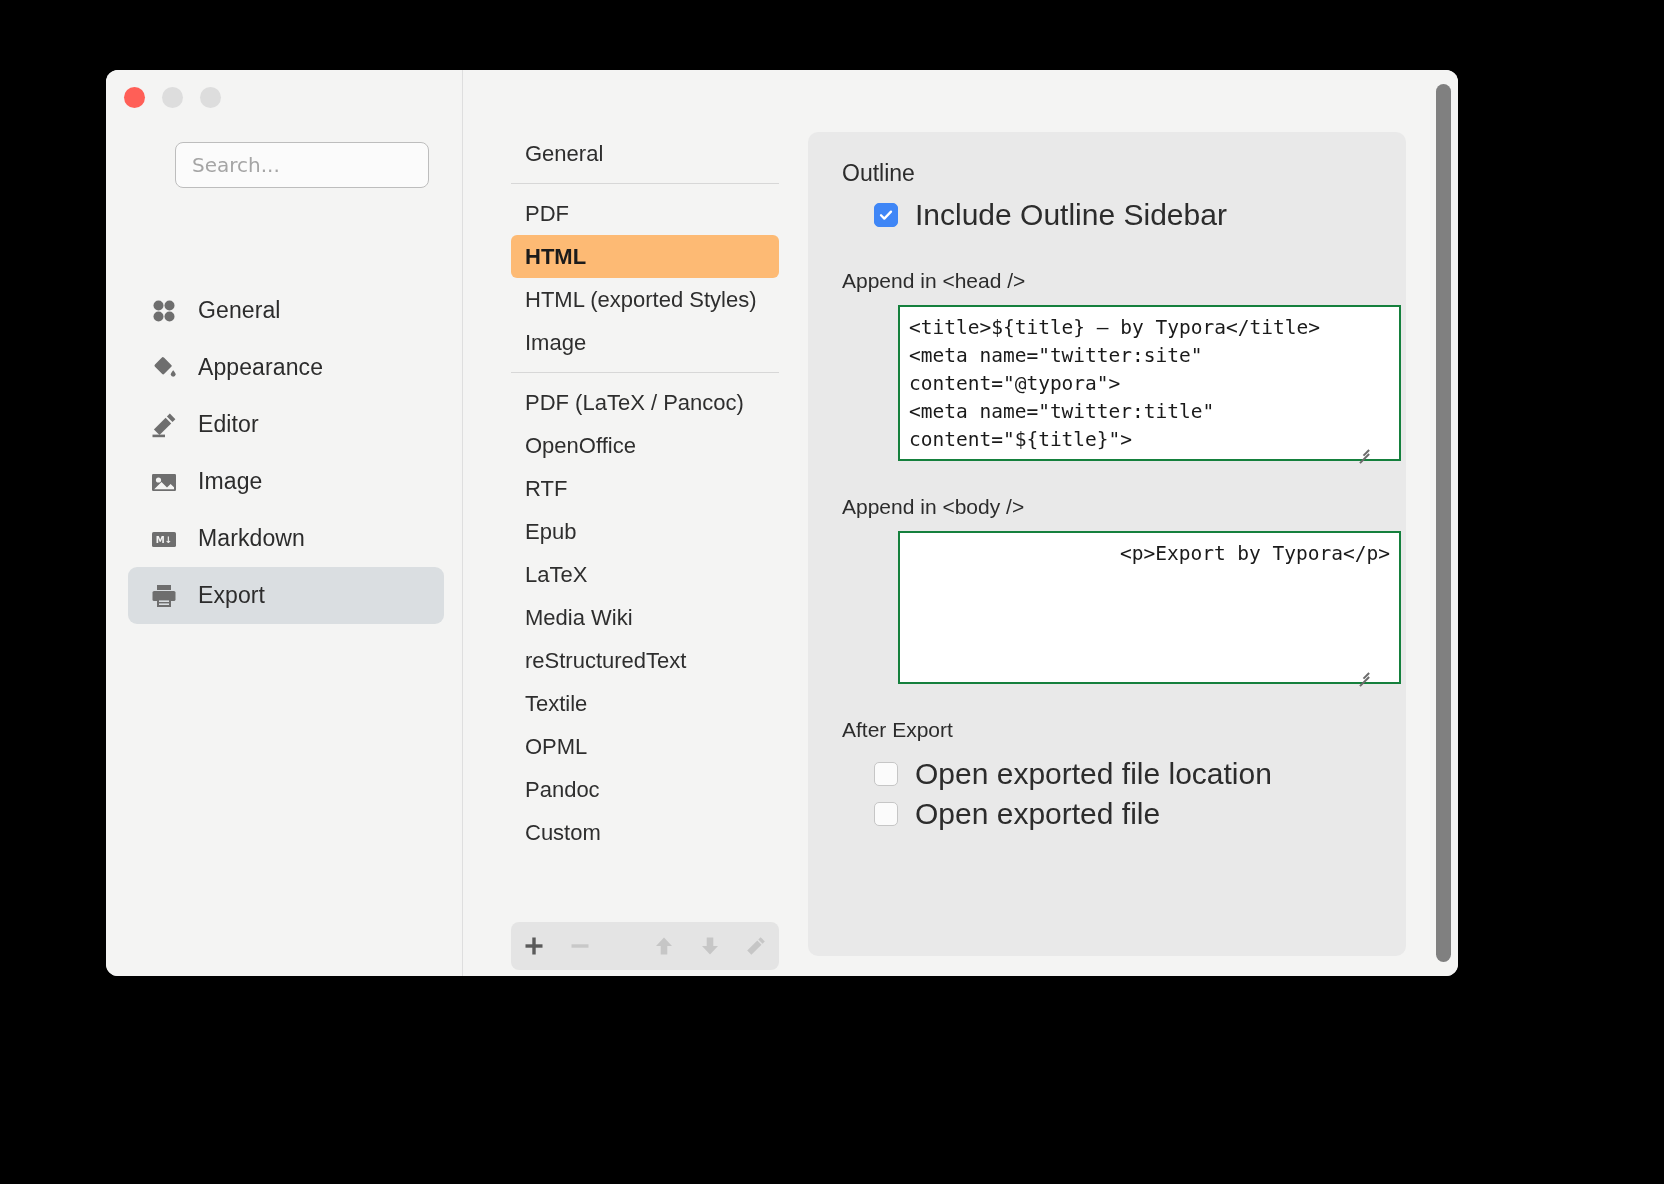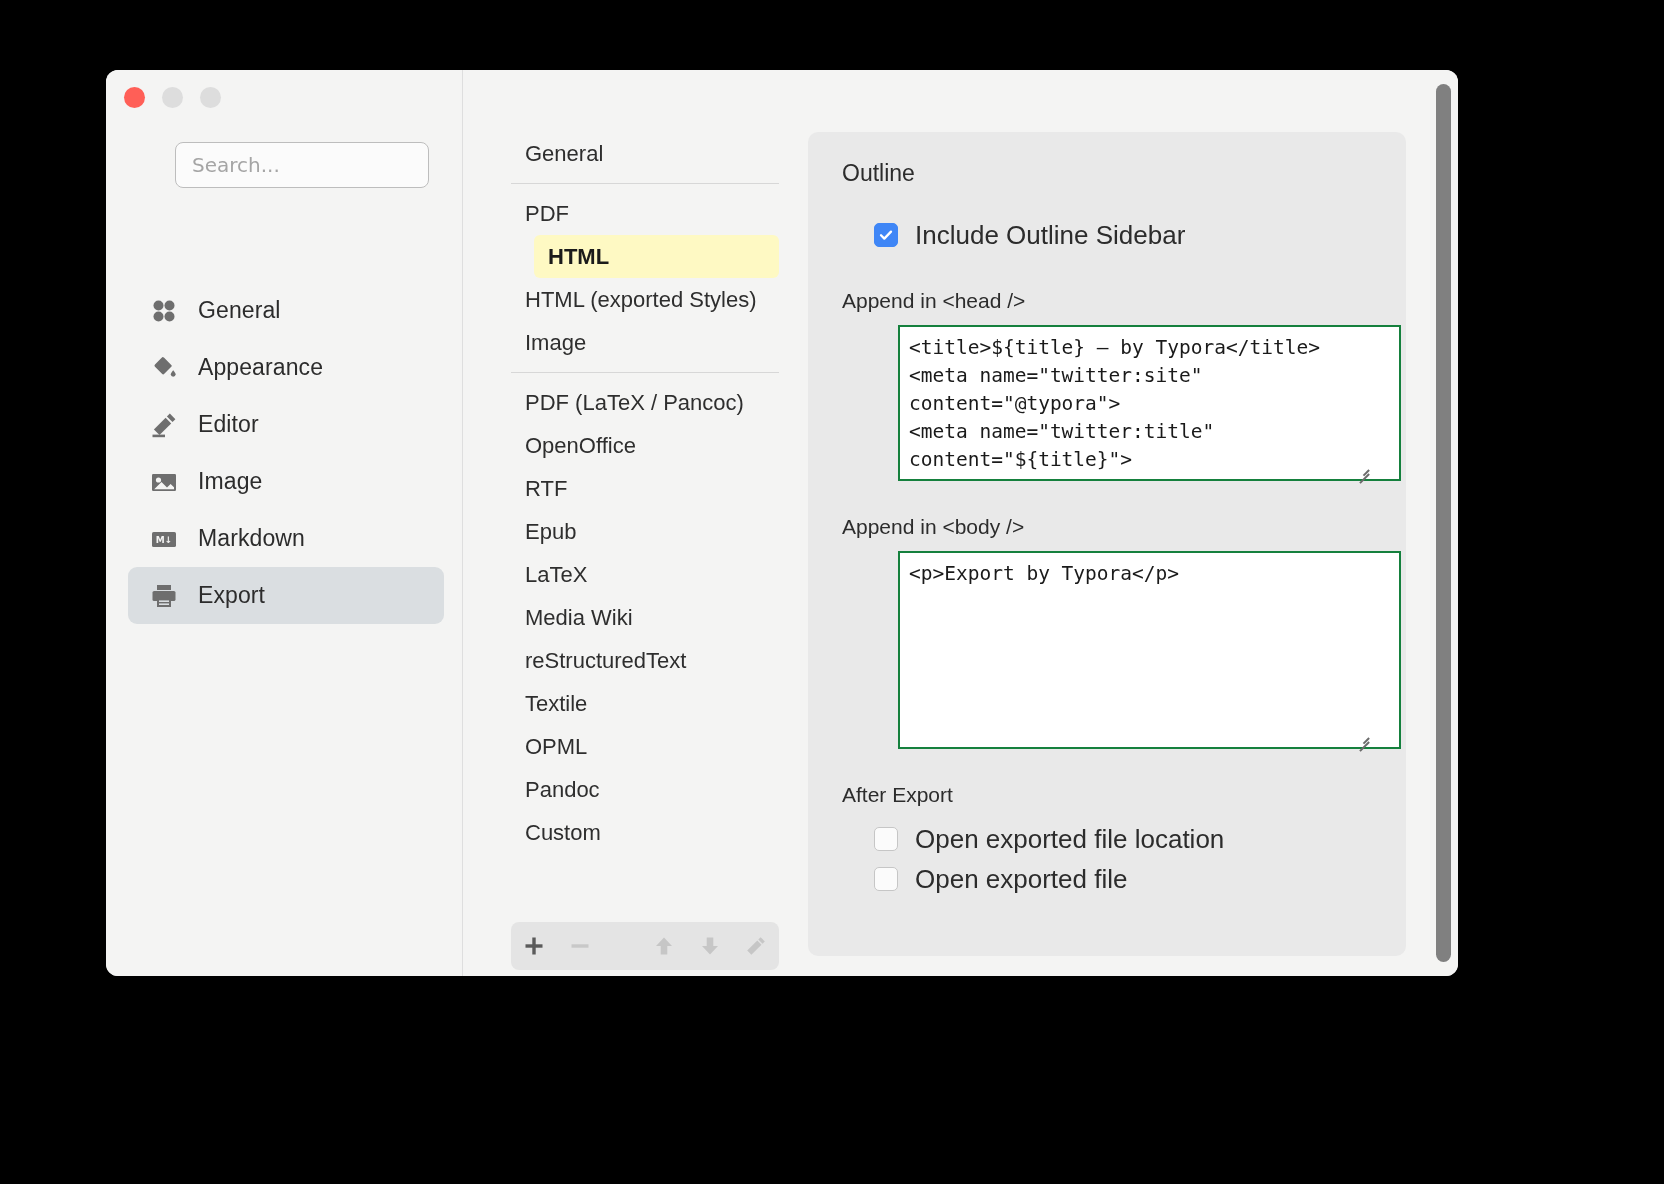--- a/index.html
+++ b/index.html
@@ -114,24 +114,23 @@
     display: flex;
     align-items: center;
     padding: 0 14px;
     border-radius: 6px;
     font-size: 22px;
     color: #2e2e2e;
     cursor: default;
     white-space: nowrap;
   }
   .fmt-item.selected {
-    background: #fef9c3;
+    background: #fdba74;
     font-weight: bold;
     color: #1b1b1b;
-    margin-left: 23px;
   }
   .fmt-sep {
     height: 1px;
     background: #d7d7d7;
     margin: 8px 0 8px 0;
   }
 
   #fmt-toolbar {
     position: absolute;
     left: 48px;
@@ -162,41 +161,41 @@
     top: 62px;
     width: 598px;
     height: 824px;
     background: #e9e9e9;
     border-radius: 10px;
     padding: 28px 34px;
   }
   .group-title {
     font-size: 23px;
     color: #2c2c2c;
-    margin-bottom: 28px;
+    margin-bottom: 8px;
   }
   .check-row {
     display: flex;
     align-items: center;
     gap: 17px;
     height: 40px;
     padding-left: 32px;
   }
   .cbox {
     width: 24px; height: 24px;
     border-radius: 5px;
     flex: 0 0 24px;
     display: flex; align-items: center; justify-content: center;
     cursor: default;
   }
   .cbox.on { background: #3f86f6; border: 1px solid #3f86f6; }
   .cbox.off { background: #fbfbfb; border: 1px solid #c6c6c6; }
   .cbox .tick { width: 16px; height: 16px; display: block; }
   .check-label {
-    font-size: 26px;
+    font-size: 30px;
     color: #2c2c2c;
   }
 
   .field-label {
     font-size: 21px;
     color: #2c2c2c;
     margin-top: 34px;
     margin-bottom: 12px;
   }
   .ta-wrap {
@@ -213,21 +212,21 @@
     color: #1a1a1a;
     padding: 7px 9px;
     resize: none;
     outline: none;
     overflow: hidden;
     display: block;
     white-space: pre;
     margin-left: 24px;
   }
   textarea.head-ta { height: 156px; }
-  textarea.body-ta { height: 198px; }
+  textarea.body-ta { height: 153px; text-align: right; }
   .grip {
     position: absolute;
     right: 3px; bottom: 3px;
     width: 13px; height: 13px;
     pointer-events: none;
   }
   .grip i {
     position: absolute;
     right: 0;
     height: 1.6px;

